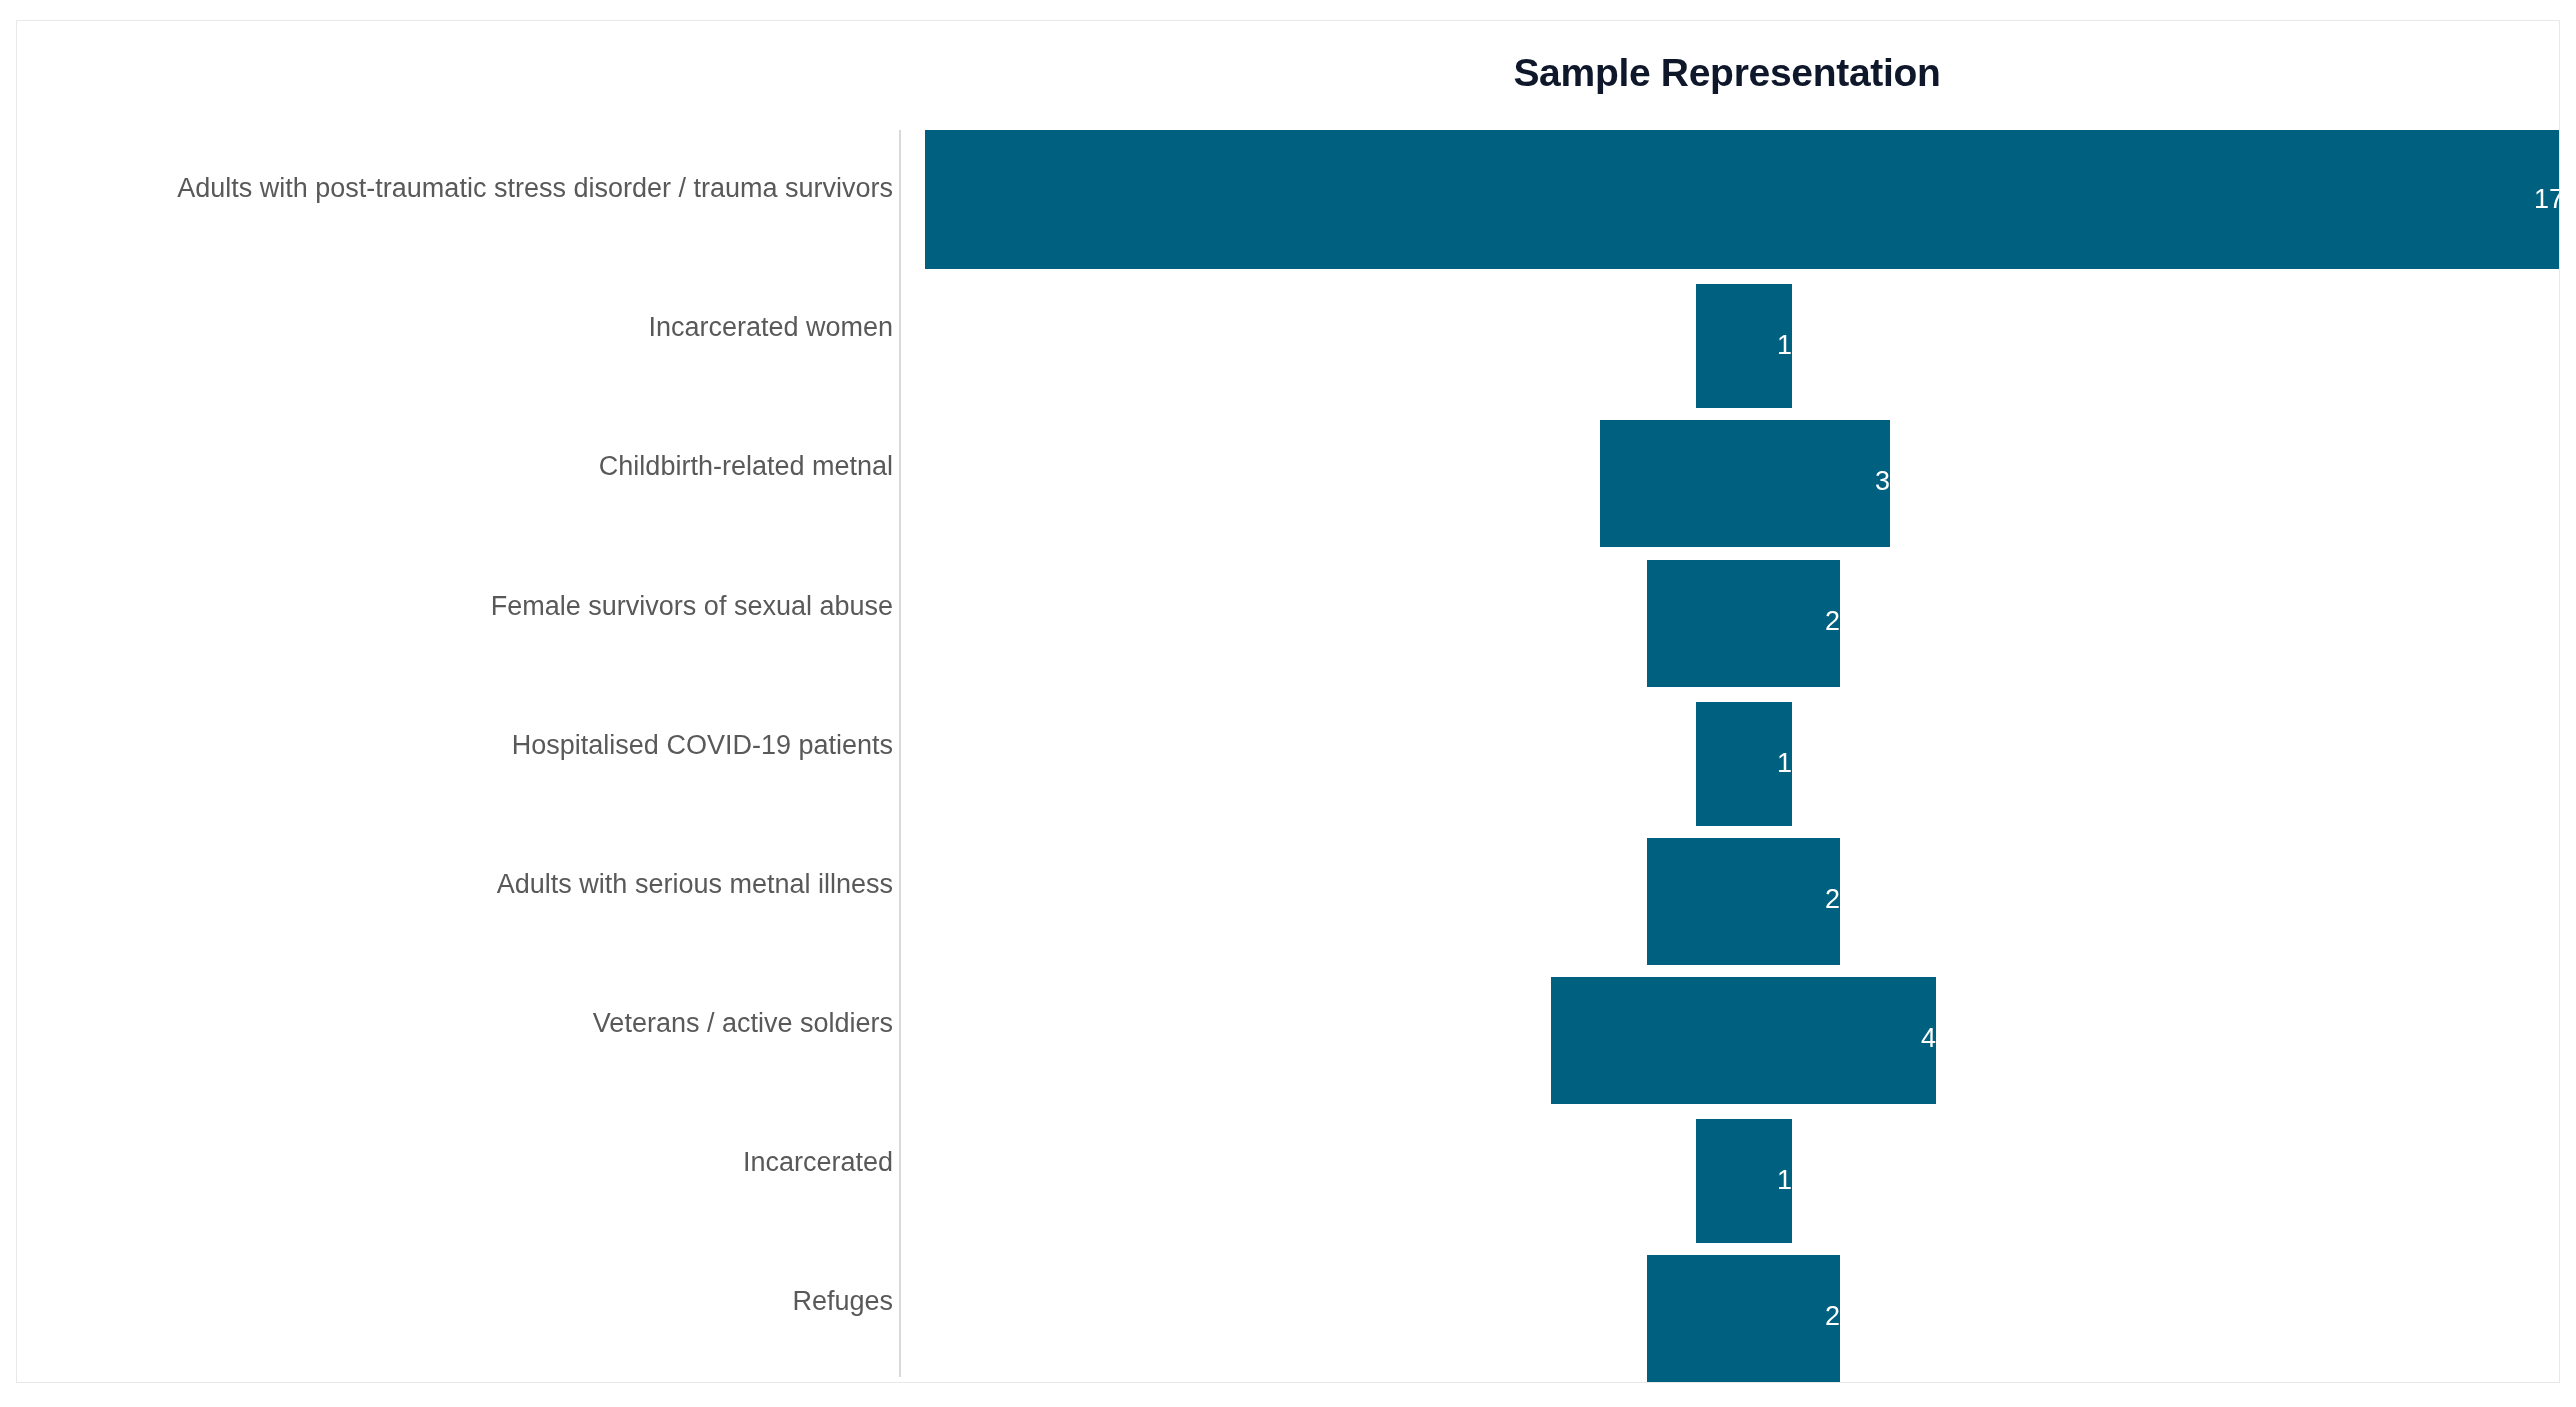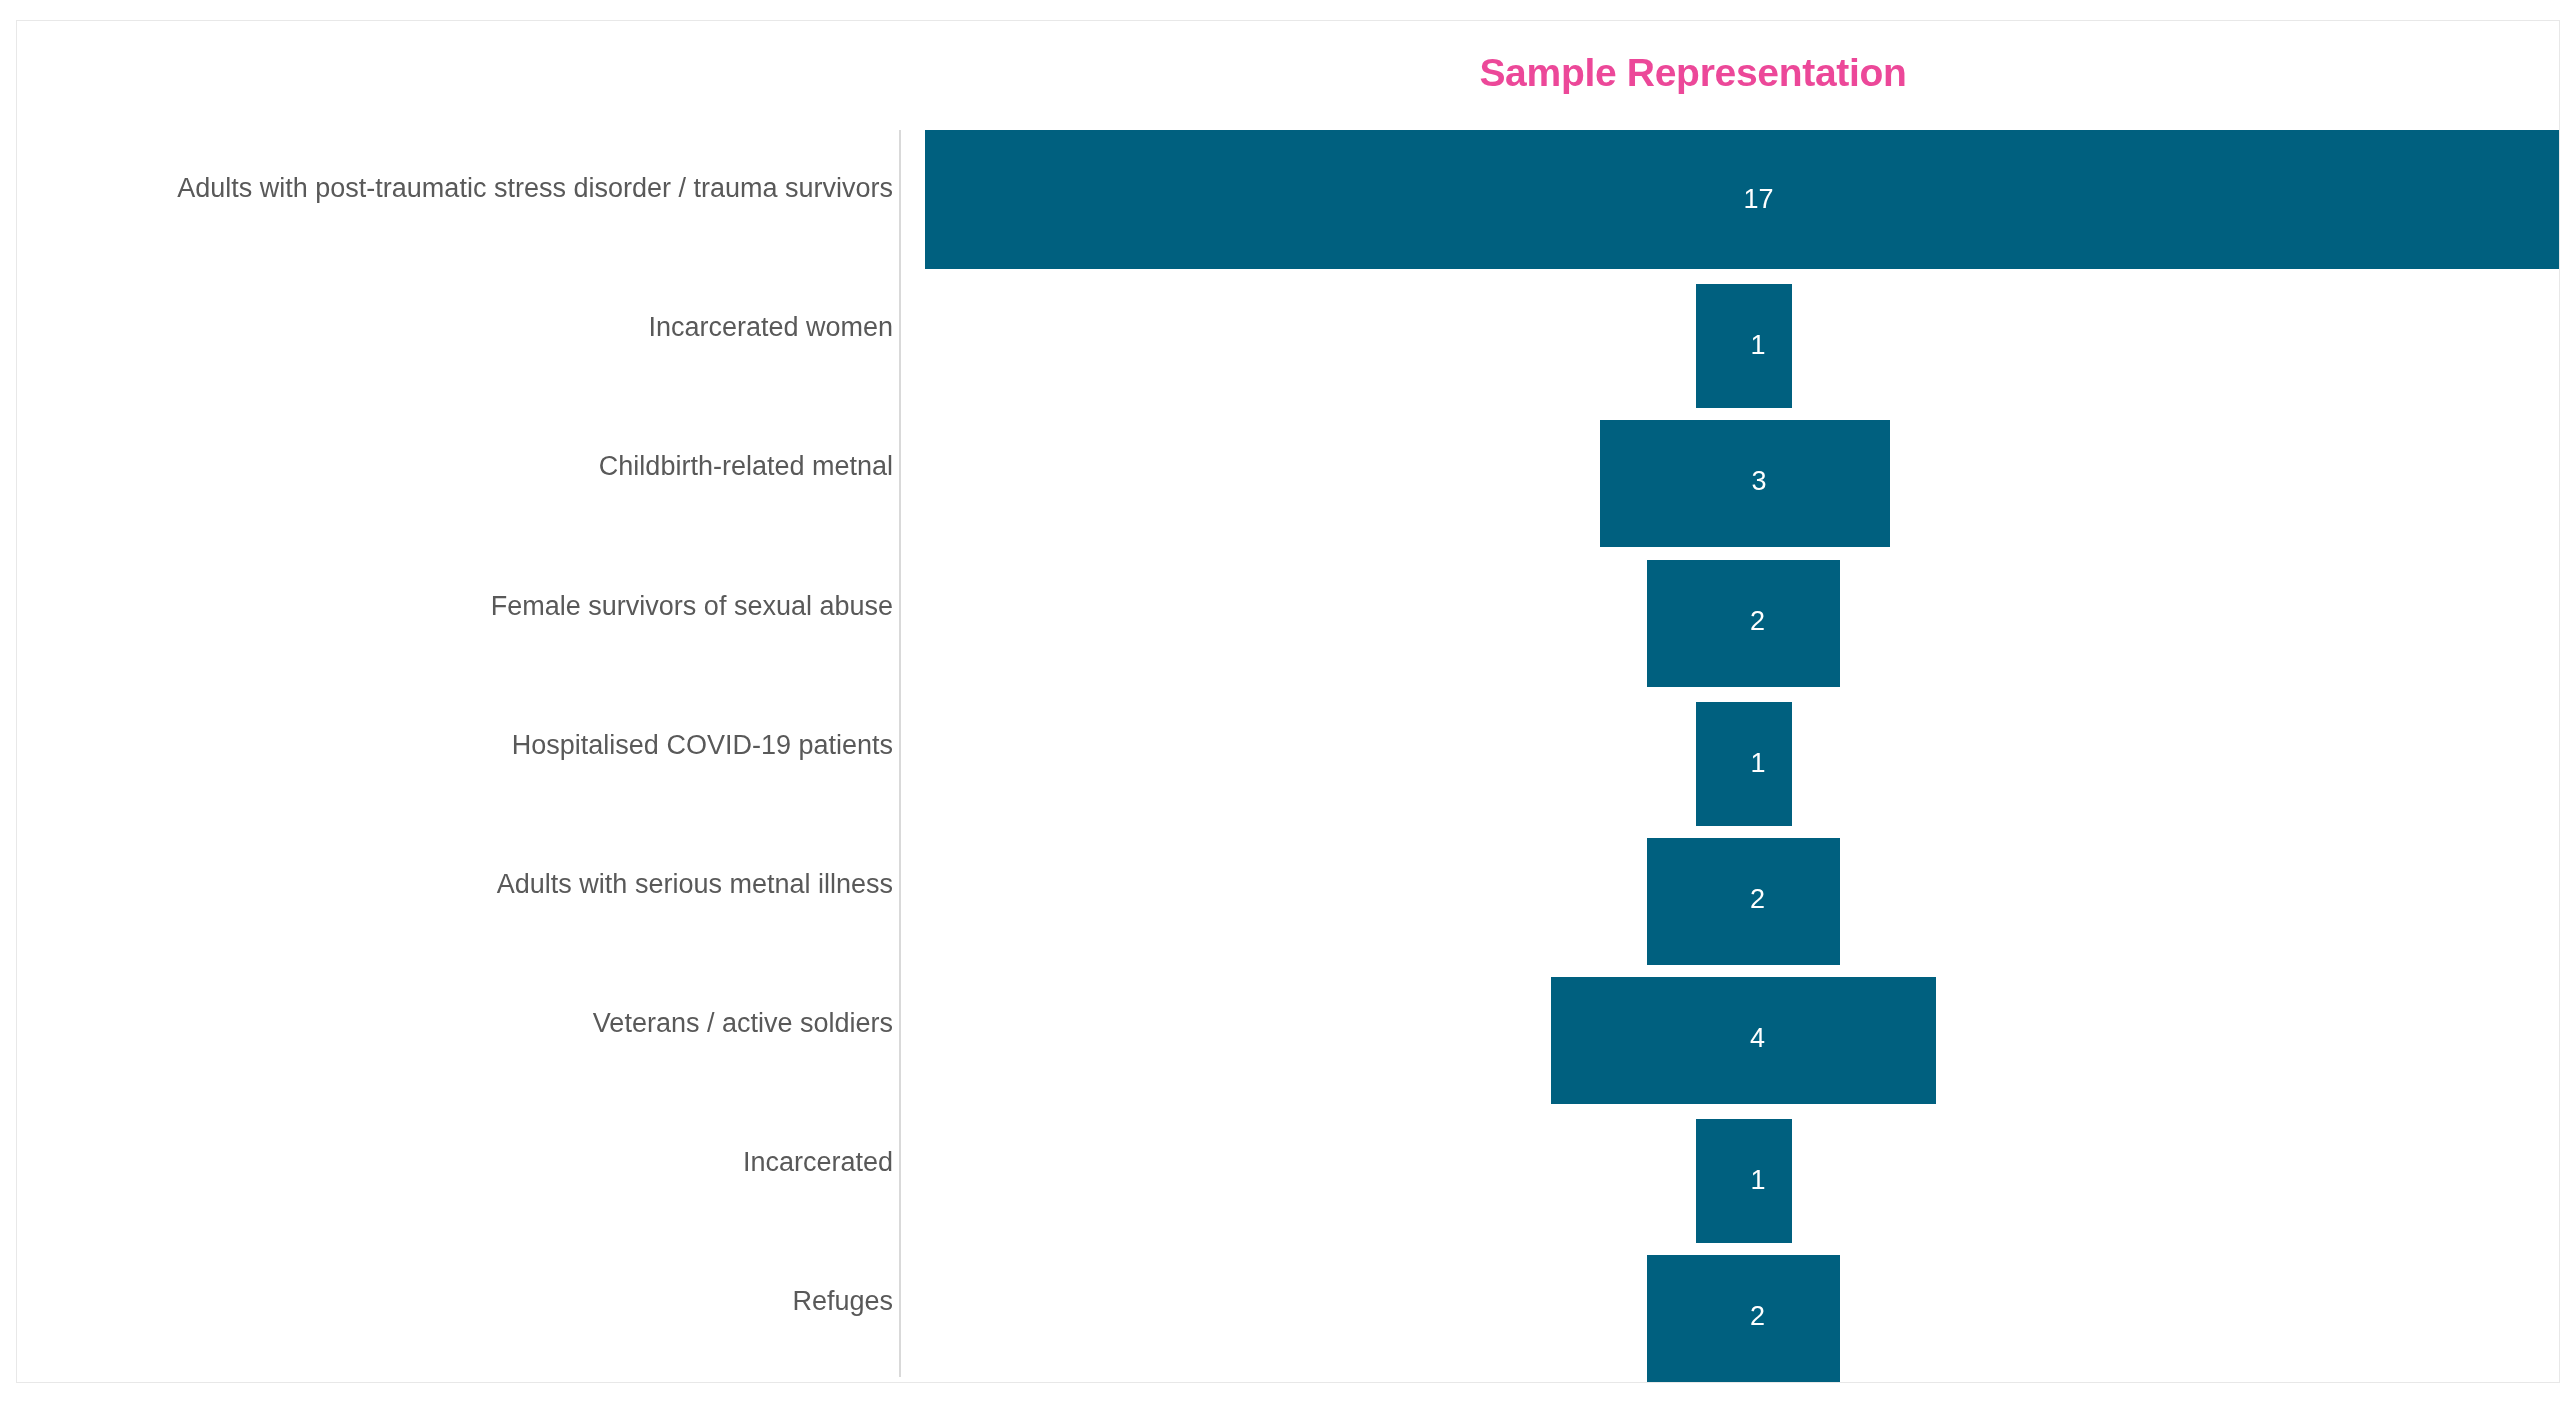--- a/index.html
+++ b/index.html
@@ -21,27 +21,27 @@
     width: 2544px;
     height: 1363px;
     border: 1.9px solid #e8e8e8;
     box-sizing: border-box;
     background: #ffffff;
     overflow: hidden;
   }
 
   #chart-title {
     position: absolute;
-    left: 856px;
+    left: 890px;
     top: 30px;
     width: 1640px;
     text-align: center;
     font-size: 39px;
     font-weight: bold;
-    color: #ec4899;
+    color: #0f172a;
     letter-spacing: -0.3px;
     white-space: nowrap;
   }
 
   #plot-area {
     position: absolute;
     left: 0;
     top: 109px;
     width: 2544px;
     height: 1252px;
@@ -76,21 +76,21 @@
   .bar {
     position: absolute;
     background: #00607F;
     box-sizing: border-box;
   }
 
   .bar-value {
     position: absolute;
     left: 0;
     right: 0;
-    text-align: center;
+    text-align: right;
     font-size: 27px;
     color: #ffffff;
     line-height: 1;
     padding-left: 28px;
   }
 </style>
 </head>
 <body>
 
 <div id="chart-frame">

